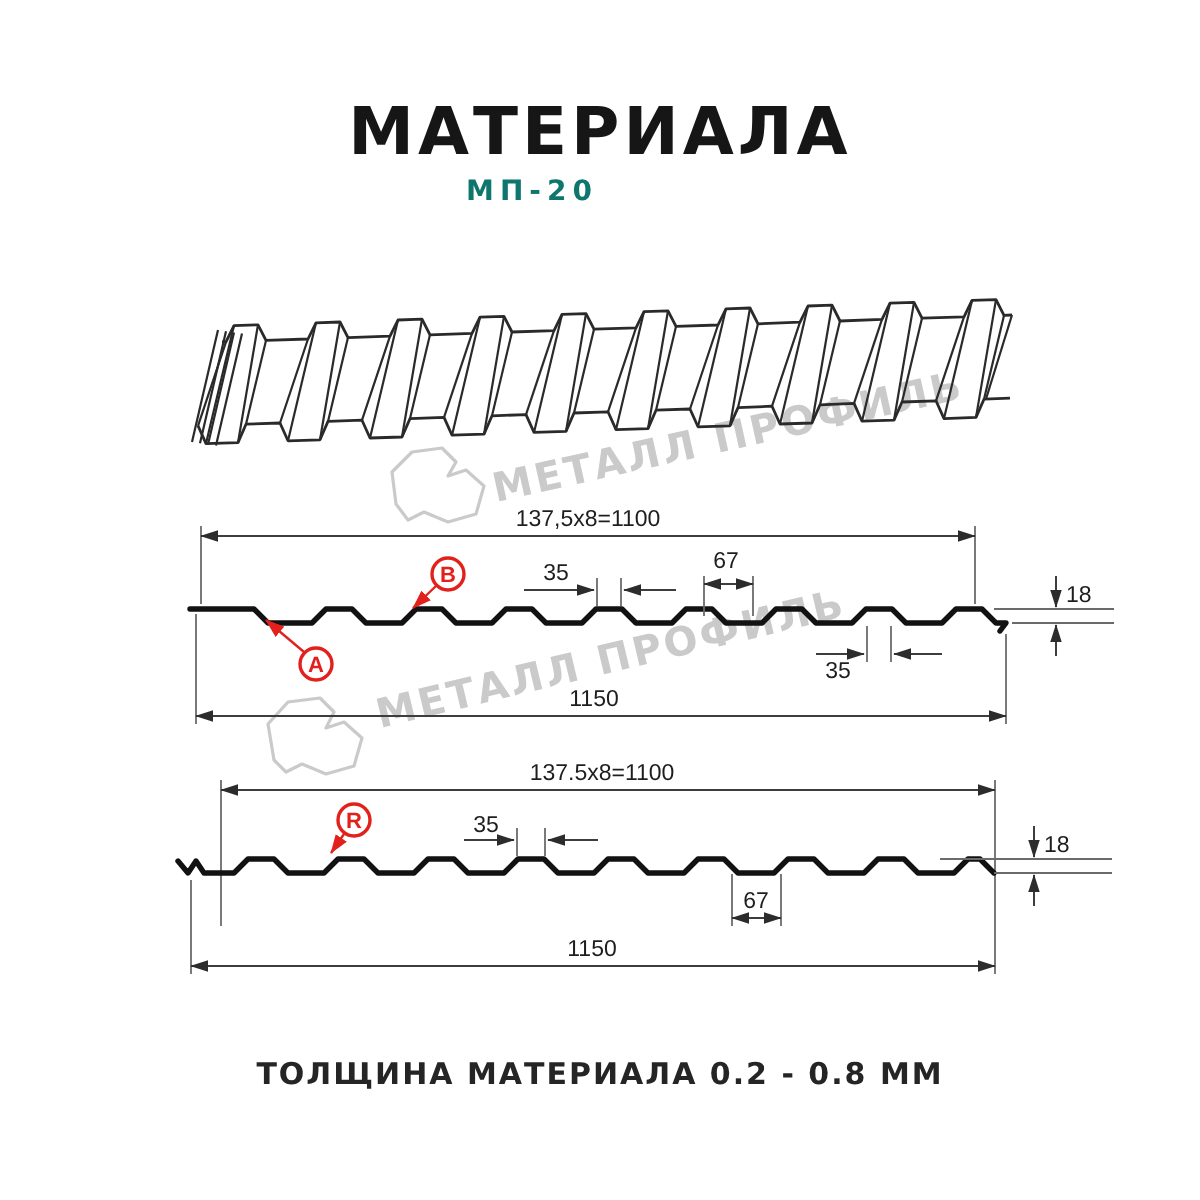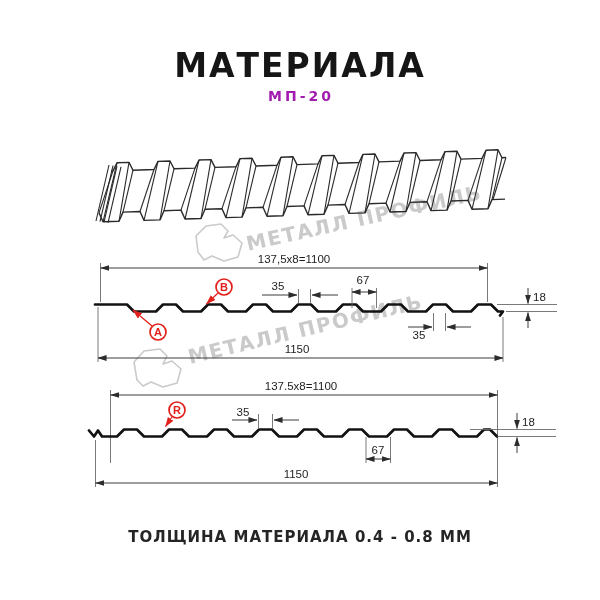--- a/index.html
+++ b/index.html
@@ -4,21 +4,21 @@
 <style>
   html,body{margin:0;padding:0;background:#ffffff;}
   .page{position:relative;width:600px;height:600px;background:#fff;overflow:hidden;
         font-family:"Liberation Sans",sans-serif;}
   .abs{position:absolute;}
   .title{left:0;top:46px;width:600px;text-align:center;
          font-family:"DejaVu Sans",sans-serif;font-weight:800;font-size:33px;
          letter-spacing:2px;color:#161616;}
   .subtitle{left:0;top:88px;width:532px;text-align:center;
             font-family:"DejaVu Sans",sans-serif;font-weight:600;font-size:14px;
-            letter-spacing:3px;color:#a21caf;padding-left:35px;}
+            letter-spacing:3px;color:#0f766e;}
   .footer{left:0;top:528px;width:600px;text-align:center;
           font-family:"DejaVu Sans",sans-serif;font-weight:700;font-size:15px;
           letter-spacing:1px;color:#252525;}
   svg{display:block;}
   svg text{font-family:"Liberation Sans",sans-serif;font-size:11.5px;fill:#1e1e1e;}
   svg text.red{fill:#e3211c;font-weight:bold;font-size:11px;}
   .dim{stroke:#3d3d3d;stroke-width:1;fill:none;}
   .ext{stroke:#6b6b6b;stroke-width:0.9;fill:none;}
   .prof{stroke:#121212;stroke-width:2.7;fill:none;stroke-linejoin:round;stroke-linecap:round;}
   .red-line{stroke:#e3211c;stroke-width:1.2;fill:none;}
@@ -195,14 +195,14 @@
     <line class="ext" x1="497" y1="66.5" x2="556" y2="66.5"></line>
     <line class="dim" x1="517" y1="43" x2="517" y2="58.5" marker-end="url(#ah2)"></line>
     <line class="dim" x1="517" y1="83" x2="517" y2="67.5" marker-end="url(#ah2)"></line>
     <text x="522" y="56">18</text>
 
     <line class="ext" x1="95.5" y1="70" x2="95.5" y2="117"></line>
     <line class="dim" x1="95.5" y1="113" x2="497.5" y2="113" marker-start="url(#ah2)" marker-end="url(#ah2)"></line>
     <text x="296" y="108" text-anchor="middle">1150</text>
   </svg>
 
-  <div class="abs footer">ТОЛЩИНА МАТЕРИАЛА 0.4 - 0.8 ММ</div>
+  <div class="abs footer">ТОЛЩИНА МАТЕРИАЛА 0.2 - 0.8 ММ</div>
 </div>
 
 </body></html>

